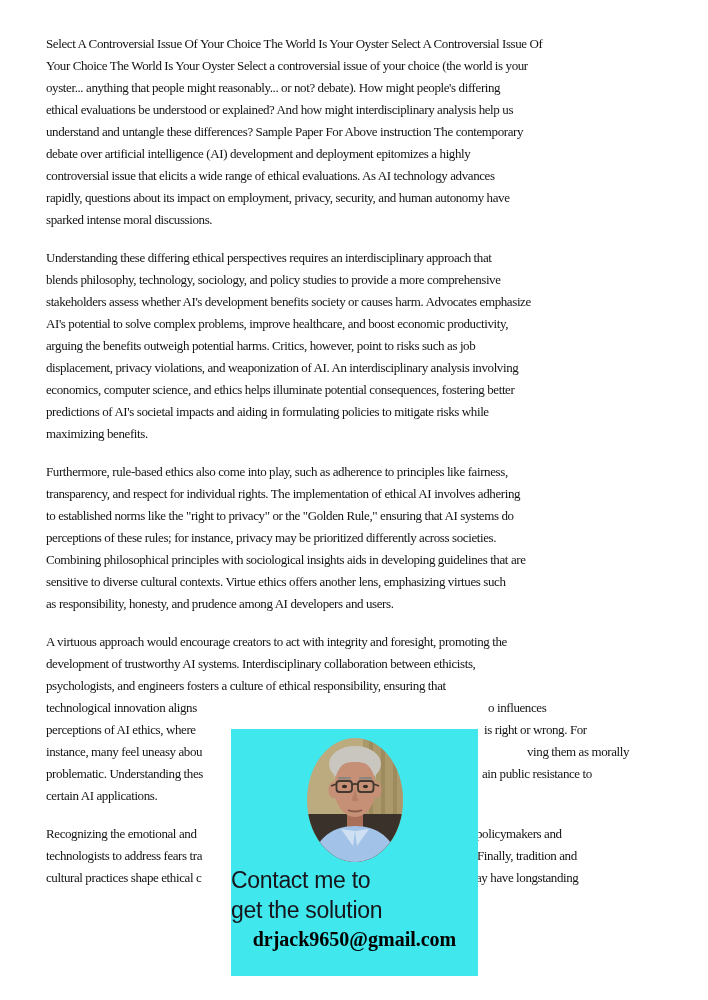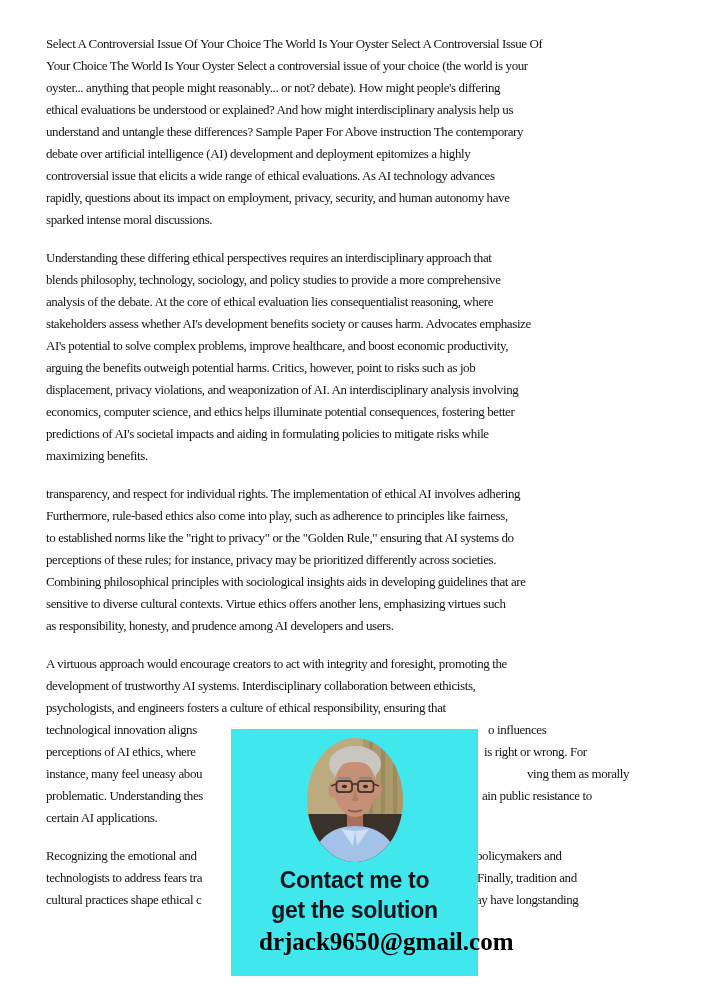--- a/index.html
+++ b/index.html
@@ -18,30 +18,29 @@
   .overlay-card{
     position:absolute;left:231px;top:729px;width:247px;height:247px;
     background:var(--card_bg,#40e7ec);z-index:5;
   }
   .photo{
     position:absolute;left:76px;top:9px;width:96px;height:124px;
     border-radius:50%;overflow:hidden;
   }
   .photo svg{display:block;}
   .card-heading{
-    position:absolute;top:136px;left:0;width:100%;text-align:center;
-    font-family:"Liberation Sans",sans-serif;font-weight:700;
+    position:absolute;top:136px;left:0;width:100%;
+    font-family:"Liberation Sans",sans-serif;font-weight:400;
     font-size:23px;line-height:30px;letter-spacing:-0.3px;
     color:var(--card_text,#15151b);
   }
   .card-email{
     position:absolute;top:199px;left:0;width:100%;text-align:center;
-    font-family:"Liberation Serif",serif;font-weight:700;font-size:25px;
+    font-family:"Liberation Serif",serif;font-weight:700;font-size:20px;
     color:var(--email_text,#000);
-    padding-left:28px;
   }
 </style>
 </head>
 <body>
 
 <div class="page">
 
   <div class="doc">
       <div class="para">
         <div class="line">Select A Controversial Issue Of Your Choice The World Is Your Oyster Select A Controversial Issue Of</div>
@@ -50,32 +49,31 @@
         <div class="line">ethical evaluations be understood or explained? And how might interdisciplinary analysis help us</div>
         <div class="line">understand and untangle these differences? Sample Paper For Above instruction The contemporary</div>
         <div class="line">debate over artificial intelligence (AI) development and deployment epitomizes a highly</div>
         <div class="line">controversial issue that elicits a wide range of ethical evaluations. As AI technology advances</div>
         <div class="line">rapidly, questions about its impact on employment, privacy, security, and human autonomy have</div>
         <div class="line">sparked intense moral discussions.</div>
       </div>
       <div class="para">
         <div class="line">Understanding these differing ethical perspectives requires an interdisciplinary approach that</div>
         <div class="line">blends philosophy, technology, sociology, and policy studies to provide a more comprehensive</div>
-        <div class="line">analysis of the debate. At the core of ethical evaluation lies consequentialist reasoning, where</div>
         <div class="line">stakeholders assess whether AI's development benefits society or causes harm. Advocates emphasize</div>
         <div class="line">AI's potential to solve complex problems, improve healthcare, and boost economic productivity,</div>
         <div class="line">arguing the benefits outweigh potential harms. Critics, however, point to risks such as job</div>
         <div class="line">displacement, privacy violations, and weaponization of AI. An interdisciplinary analysis involving</div>
         <div class="line">economics, computer science, and ethics helps illuminate potential consequences, fostering better</div>
         <div class="line">predictions of AI's societal impacts and aiding in formulating policies to mitigate risks while</div>
         <div class="line">maximizing benefits.</div>
       </div>
       <div class="para">
+        <div class="line">Furthermore, rule-based ethics also come into play, such as adherence to principles like fairness,</div>
         <div class="line">transparency, and respect for individual rights. The implementation of ethical AI involves adhering</div>
-        <div class="line">Furthermore, rule-based ethics also come into play, such as adherence to principles like fairness,</div>
         <div class="line">to established norms like the "right to privacy" or the "Golden Rule," ensuring that AI systems do</div>
         <div class="line">perceptions of these rules; for instance, privacy may be prioritized differently across societies.</div>
         <div class="line">Combining philosophical principles with sociological insights aids in developing guidelines that are</div>
         <div class="line">sensitive to diverse cultural contexts. Virtue ethics offers another lens, emphasizing virtues such</div>
         <div class="line">as responsibility, honesty, and prudence among AI developers and users.</div>
       </div>
       <div class="para">
         <div class="line">A virtuous approach would encourage creators to act with integrity and foresight, promoting the</div>
         <div class="line">development of trustworthy AI systems. Interdisciplinary collaboration between ethicists,</div>
         <div class="line">psychologists, and engineers fosters a culture of ethical responsibility, ensuring that</div>

